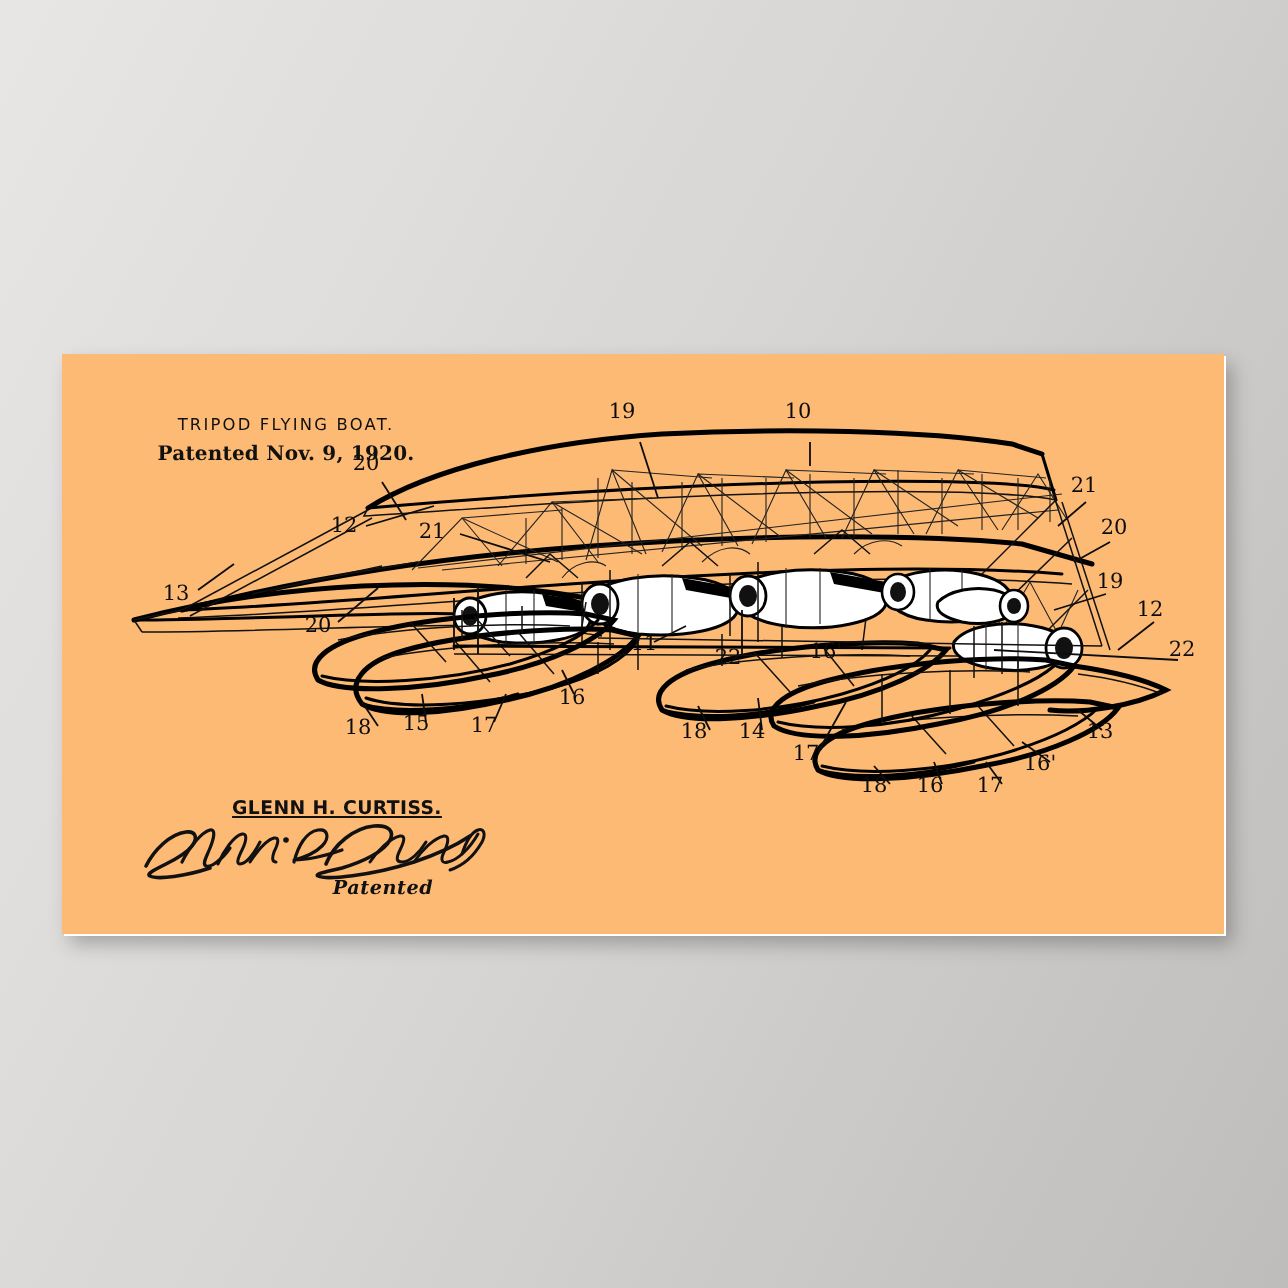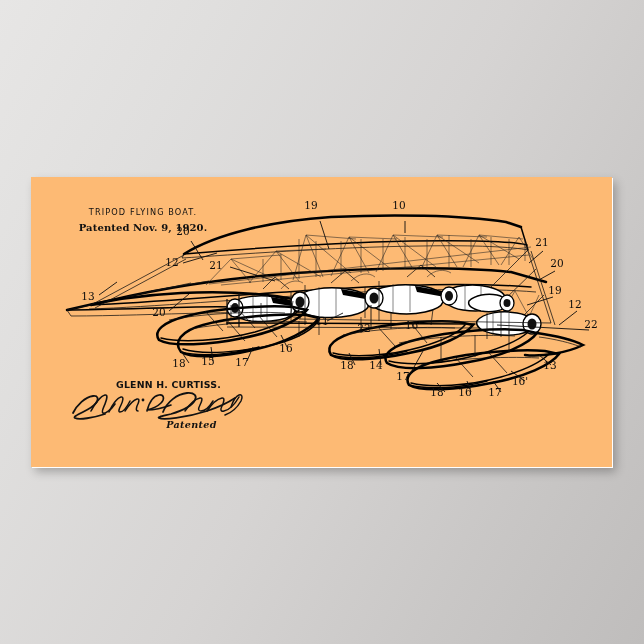--- a/index.html
+++ b/index.html
@@ -76,23 +76,24 @@
     font-size: 11.5px;
     font-weight: bold;
     letter-spacing: 0.4px;
     margin-left: 34px;
   }
   #inventor-name {
     font-family: "DejaVu Sans", sans-serif;
     font-size: 9.4px;
     font-weight: bold;
     letter-spacing: 0.2px;
-    margin-top: 0;
+    margin-top: 20px;
     margin-left: 10px;
     white-space: nowrap;
+    text-decoration: underline;
   }
   #signature-svg { display: block; margin-top: 1px; margin-left: -4px; }
   #attorney-word {
     font-family: "DejaVu Serif", serif;
     font-style: italic;
     font-size: 9.6px;
     font-weight: bold;
     letter-spacing: 0.3px;
     margin-left: 56px;
     margin-top: -2px;

